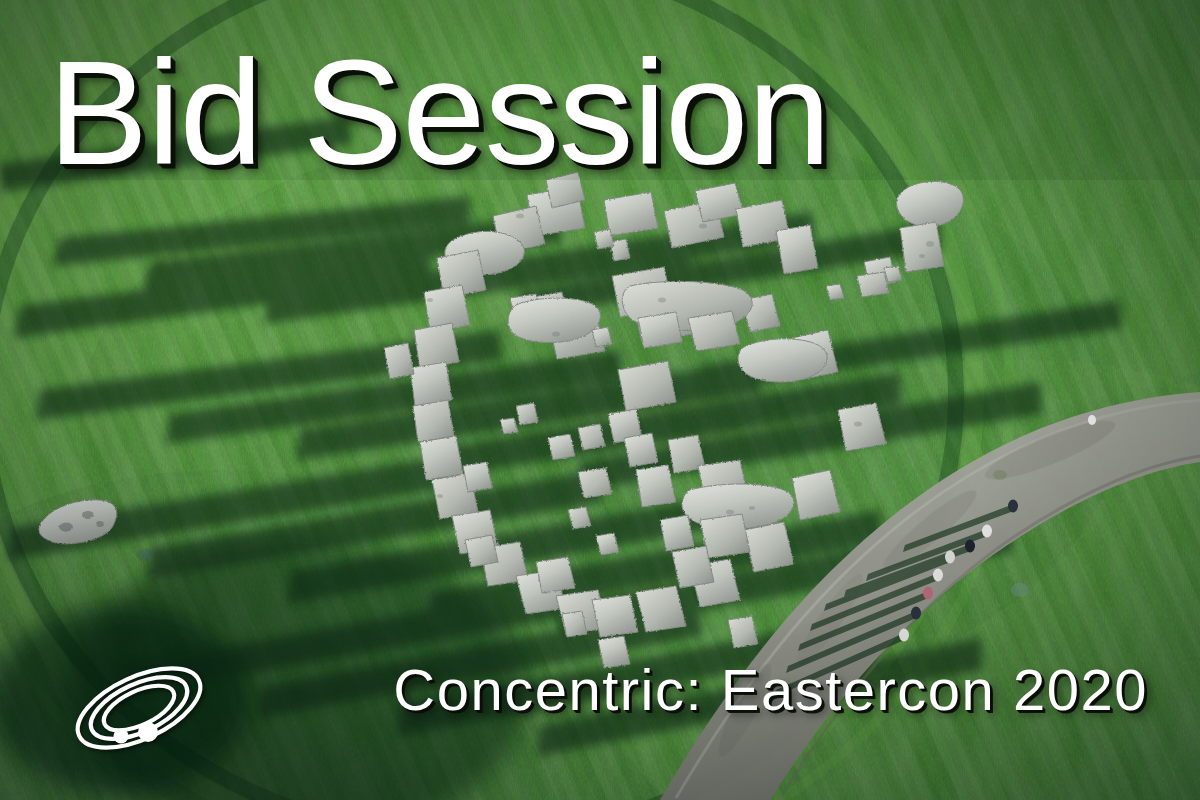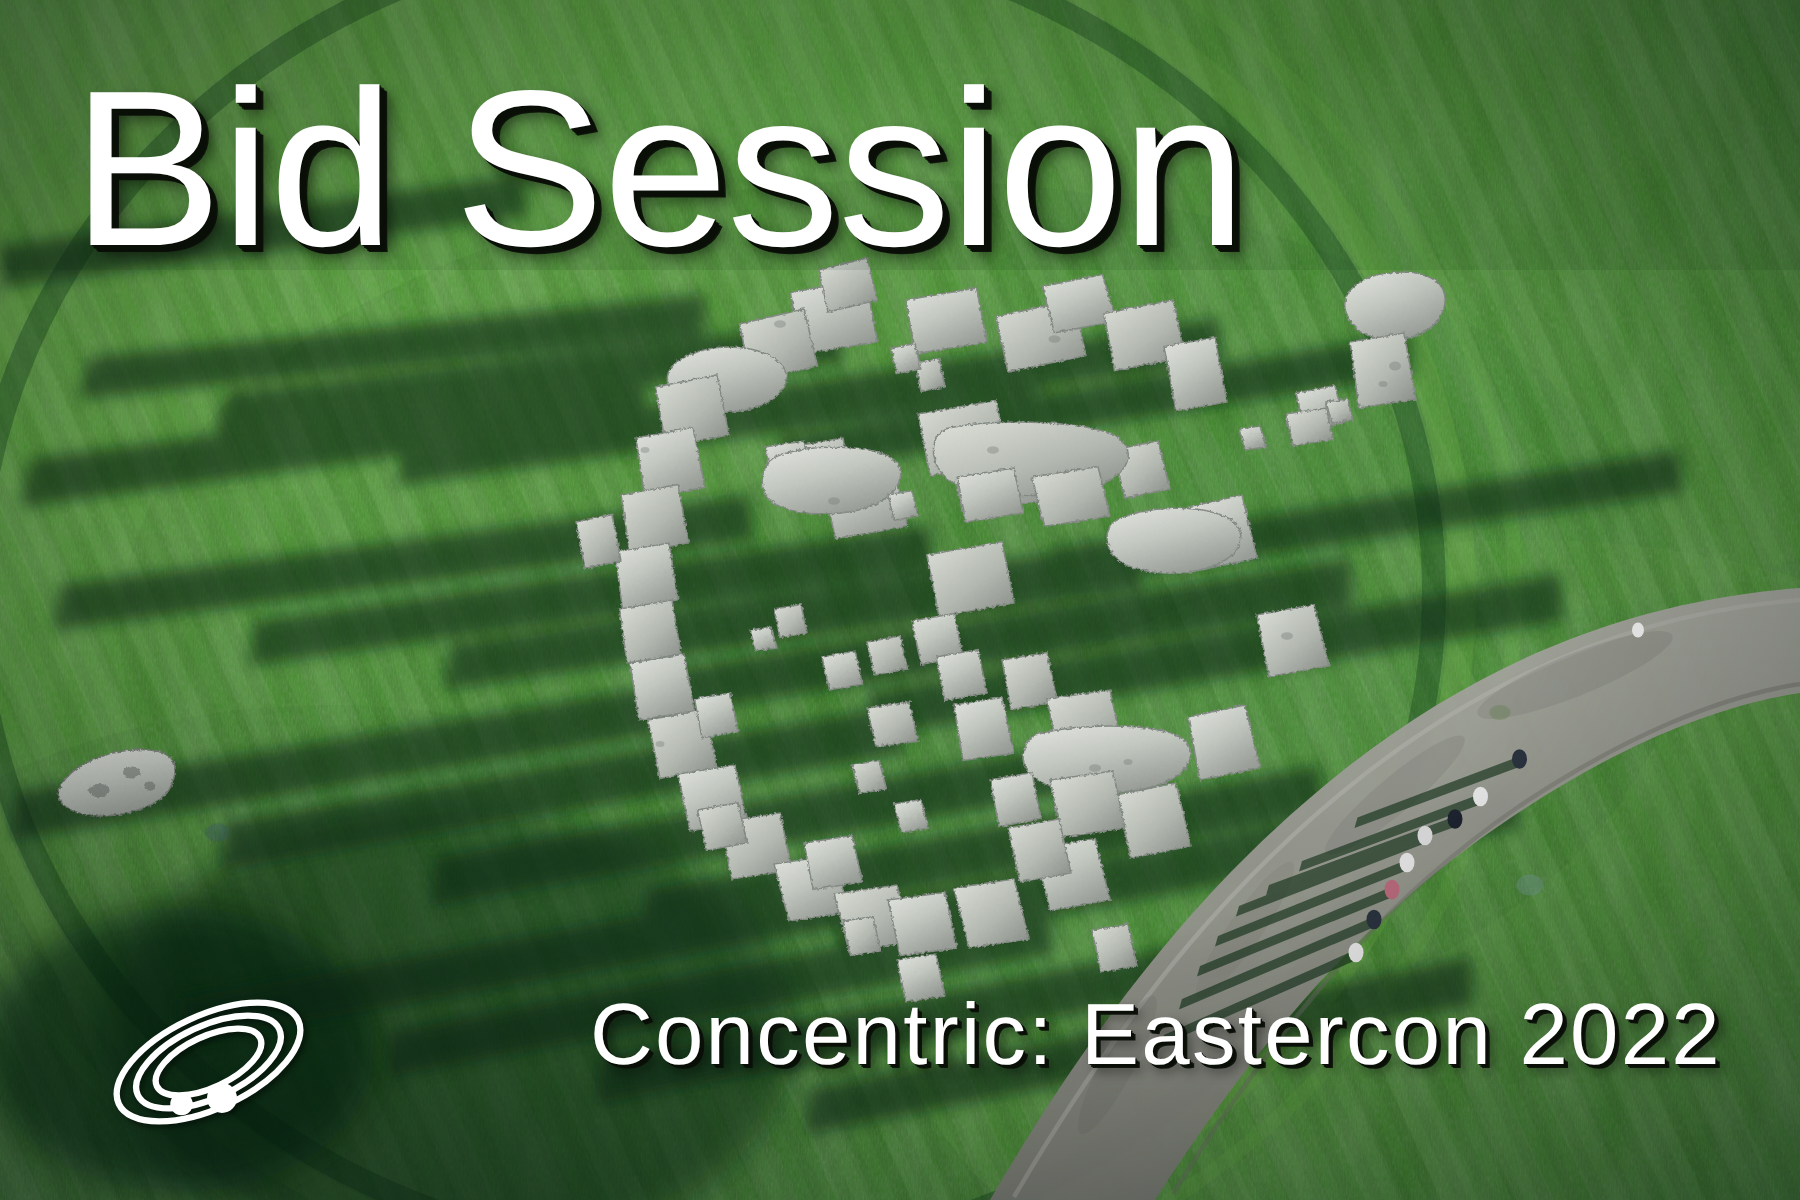--- a/index.html
+++ b/index.html
@@ -411,17 +411,17 @@
           <g transform="rotate(-25 71 56)" fill="none" stroke="#ffffff" stroke-width="4.2">
             <ellipse cx="71" cy="56" rx="66" ry="31"></ellipse>
             <ellipse cx="71" cy="56" rx="52" ry="24"></ellipse>
             <ellipse cx="71" cy="56" rx="38" ry="17"></ellipse>
           </g>
           <circle cx="53" cy="84" r="7.5" fill="#ffffff"></circle>
           <circle cx="80" cy="80" r="10" fill="#ffffff"></circle>
         </svg>
       </div>
 
-      <div class="event-line">Concentric: Eastercon 2022</div>
+      <div class="event-line">Concentric: Eastercon 2020</div>
 
     </div>
   </div>
 </div>
 
 </body></html>

